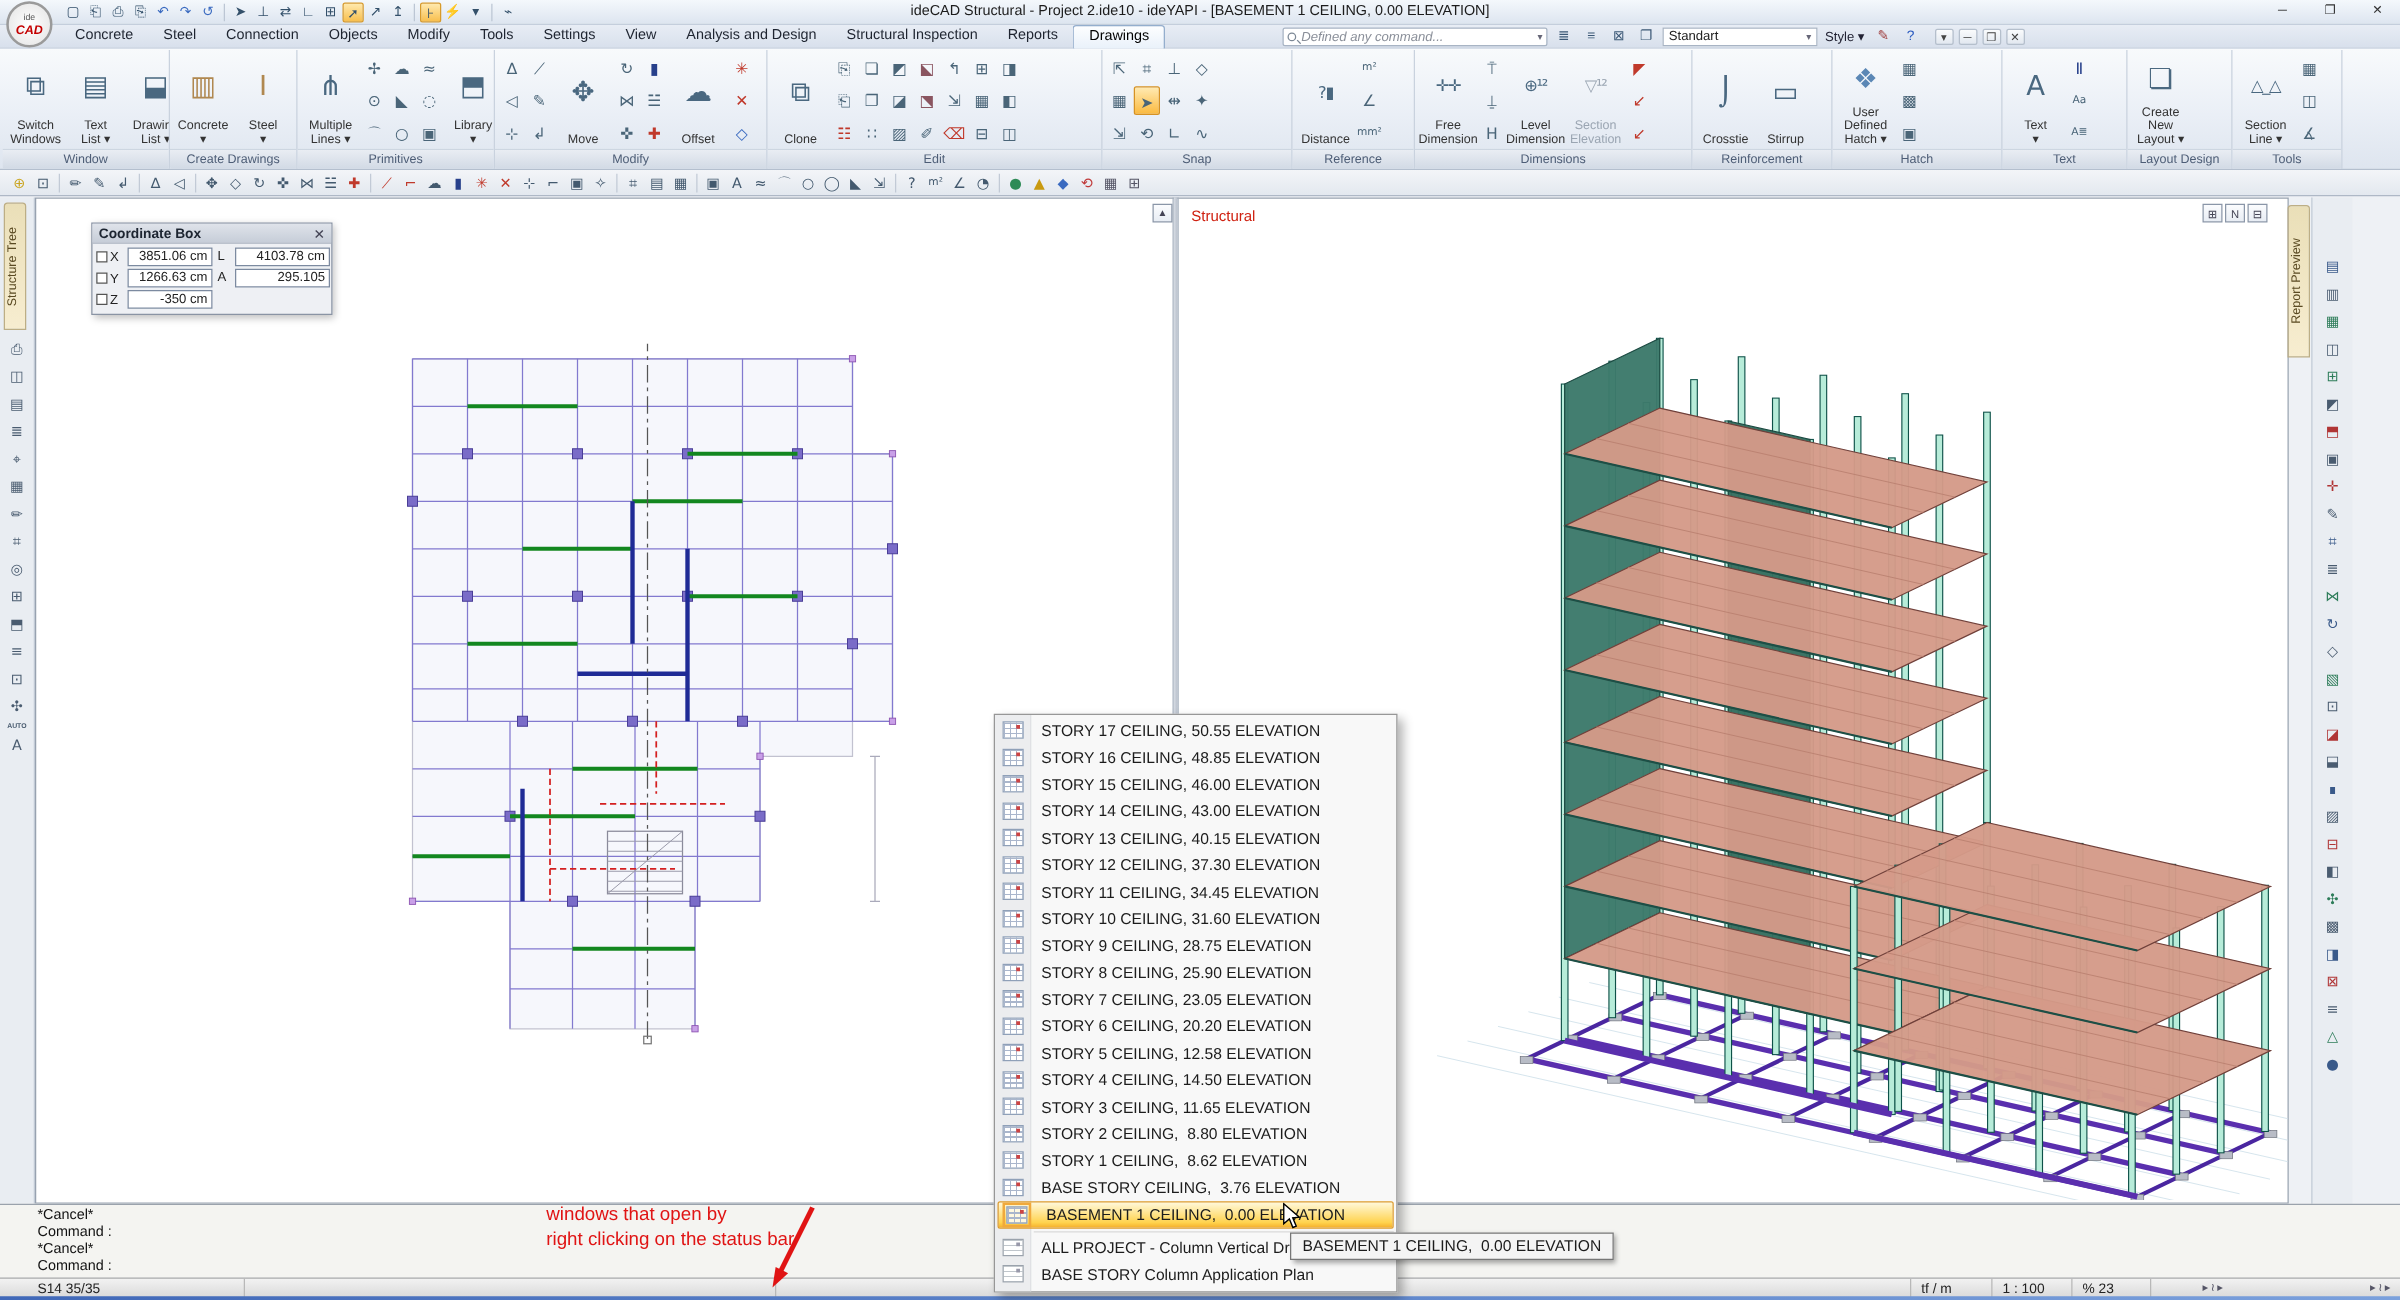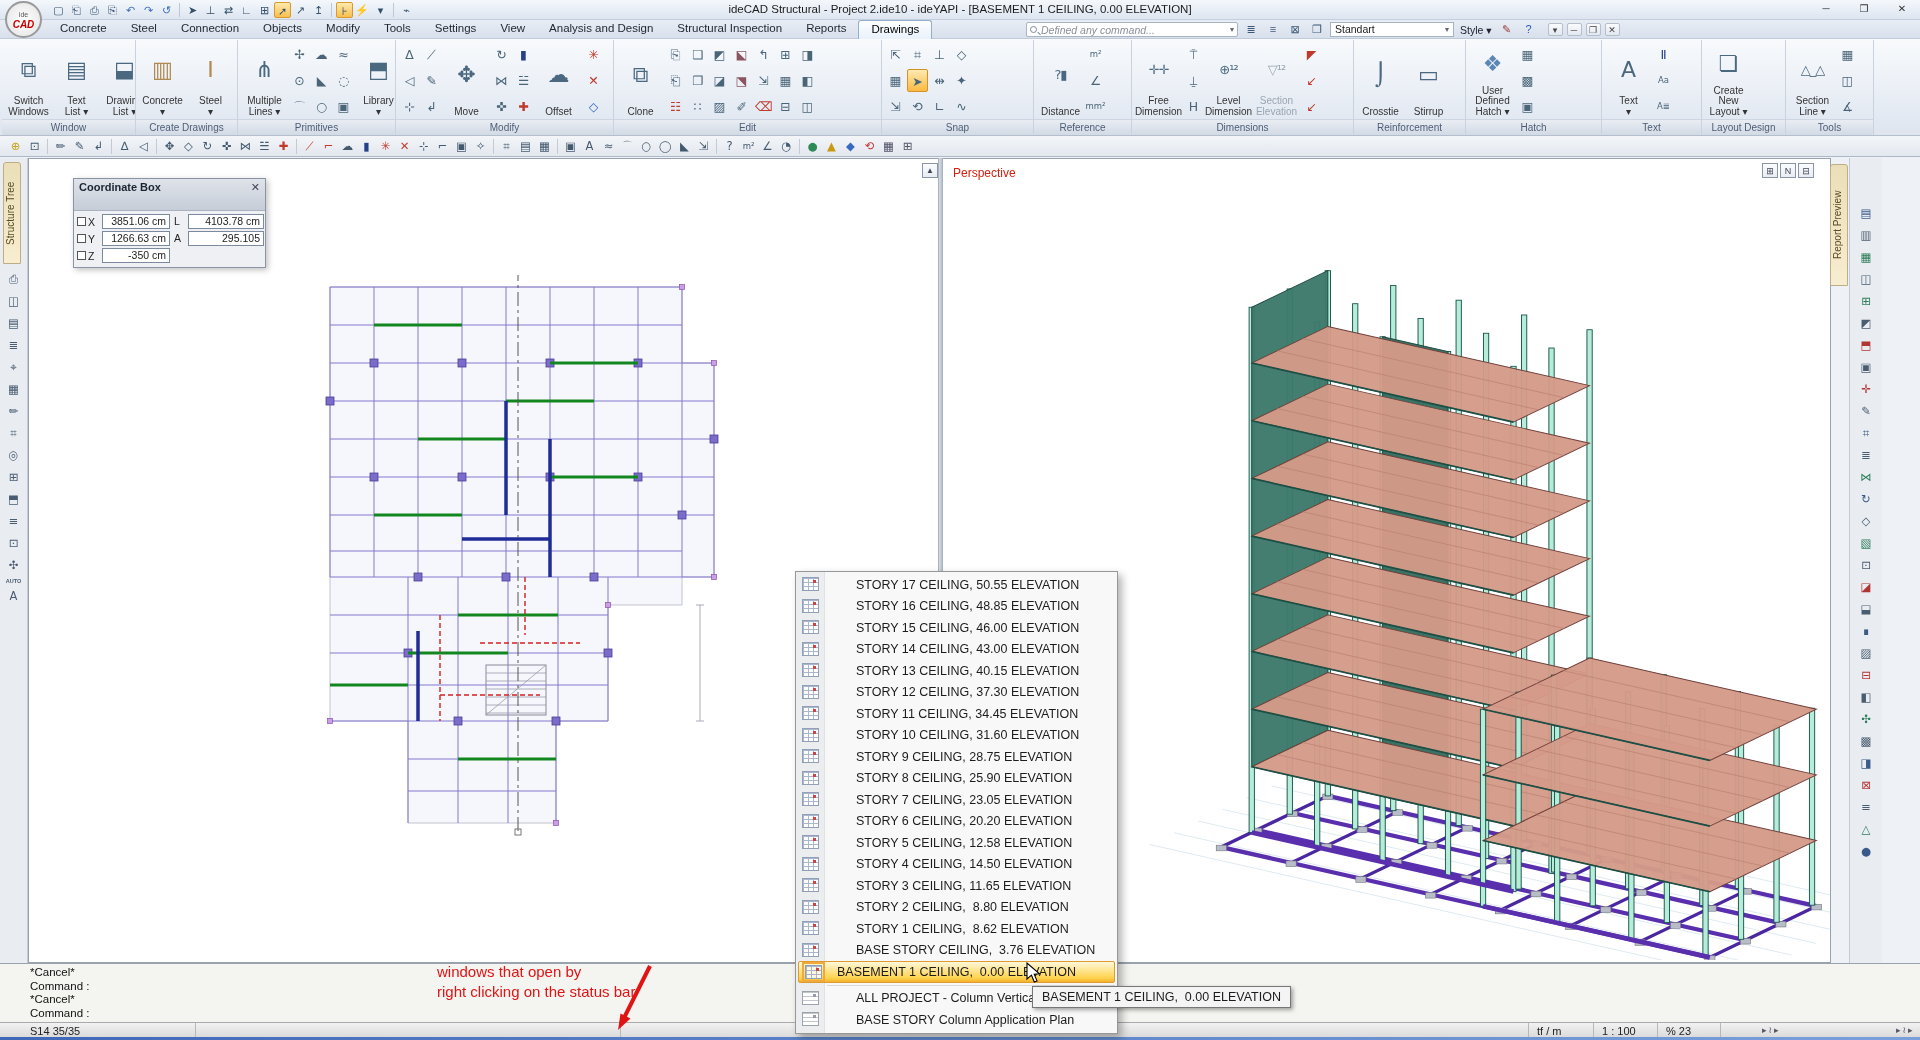--- a/index.html
+++ b/index.html
@@ -59,32 +59,32 @@
   .sideic .txt{font-size:5.5px;font-weight:bold;color:#4a5c70}
   
   .canvas{position:absolute;left:28px;top:158px;width:1803px;height:805px;background:#fff;border:1px solid #98a2b0}
   .split{position:absolute;left:938px;top:158px;width:5px;height:805px;background:linear-gradient(90deg,#d8dde4,#b8c0cc);border-left:1px solid #a8b2c0;border-right:1px solid #a8b2c0}
   .persp{position:absolute;left:953px;top:166px;font-size:12px;color:#cf2010;z-index:5}
   .collapsebtn{position:absolute;left:922px;top:163px;width:16px;height:15px;border:1px solid #8a96a8;background:linear-gradient(#fbfcfe,#e8edf4);font-size:8px;text-align:center;line-height:14px;color:#445;z-index:5}
   .vcube{position:absolute;left:1762px;top:163px;display:flex;gap:2px;z-index:5}
   .vcube div{width:16px;height:15px;border:1px solid #8a96a8;background:linear-gradient(#fbfcfe,#e8edf4);font-size:9px;text-align:center;line-height:14px;color:#445}
   
   .coordbox{position:absolute;left:73px;top:178px;width:193px;z-index:40;border:1px solid #8a94a4;background:#eef0f4;box-shadow:2px 2px 6px rgba(0,0,0,.25)}
-  .cb-title{height:32px;background:linear-gradient(#dfe3ea,#c6cdd8);border-bottom:1px solid #aab2c0;font-size:11px;font-weight:bold;color:#1c2430;padding:2px 5px;display:flex;justify-content:space-between}
+  .cb-title{height:16px;background:linear-gradient(#dfe3ea,#c6cdd8);border-bottom:1px solid #aab2c0;font-size:11px;font-weight:bold;color:#1c2430;padding:2px 5px;display:flex;justify-content:space-between}
   .cb-x{font-weight:normal;color:#445;font-size:11px}
   .cb-grid{display:grid;grid-template-columns:24px 68px 16px 76px;gap:2px 1px;padding:3px 3px 4px}
   .cb-lab{display:flex;align-items:center;gap:2px;font-size:10.5px;color:#222}
   .cb-chk{width:9px;height:9px;border:1px solid #555;background:#fff;flex:none}
   .cb-val{height:15px;background:#fff;border:1px solid #7c8aa0;font-size:10.5px;line-height:13px;text-align:right;padding:0 3px;white-space:pre}
   .cb-l{font-size:10.5px;text-align:left;padding-left:3px;line-height:15px}
   
   .ctxmenu{position:absolute;left:795px;top:571px;width:323px;z-index:100;background:#f8f8f8;border:1px solid #979797;box-shadow:4px 4px 8px rgba(0,0,0,.3);padding:2px 0}
   .gutter{position:absolute;left:0;top:0;bottom:0;width:29px;background:#ecedef;border-right:1px solid #e0e1e4}
   .mi{position:relative;height:21.5px;display:flex;align-items:center;z-index:2}
-  .mi .lbl{margin-left:60px;font-size:12.5px;color:#1c1c1c;white-space:pre}
+  .mi .lbl{margin-left:37px;font-size:12.5px;color:#1c1c1c;white-space:pre}
   .micon{position:absolute;left:6px;top:3px;width:17px;height:14px;background:#fff;border:1px solid #8fa0b8;
     background-image:repeating-linear-gradient(90deg,#aab6cc 0 1px,transparent 1px 5px),repeating-linear-gradient(#aab6cc 0 1px,transparent 1px 4px)}
   .micon::after{content:"";position:absolute;right:2px;top:2px;width:3px;height:3px;background:#c44}
   .micon.sheet{border-color:#9aa2ac;background-image:repeating-linear-gradient(#c0c6cc 0 1px,transparent 1px 4px)}
   .micon.sheet::after{background:#99a}
   .mi.hl{background:linear-gradient(#fff8da,#ffd threshold,#ffd34e 80%,#f5b02c);background:linear-gradient(#fff8da,#ffd34e 80%,#f5b02c);border:1px solid #dd9c2d;border-radius:2px;margin:0 2px}
   .mi.hl .lbl{margin-left:38px}
   .mi.hl .micon{outline:2px solid #f0a93c;outline-offset:1px;background-color:#fff8e0}
   .msep{height:1px;background:#d9d9d9;margin:2px 2px 2px 31px;position:relative;z-index:2}
   
@@ -752,21 +752,21 @@
     <line x1="348" y1="607.6" x2="571.5999999999999" y2="662.2" stroke="#1c4f46" stroke-width="1.8"></line>
     <polygon points="453,483 676.5999999999999,537.6 571.5999999999999,592.2 348,537.6" fill="#d49a88" stroke="#70403a" stroke-width="1" fill-opacity="0.96"></polygon>
     <line x1="427" y1="496.52" x2="650.5999999999999" y2="551.12" stroke="#b97f6f" stroke-width="0.7"></line>
     <line x1="400.5" y1="510.3" x2="624.0999999999999" y2="564.9" stroke="#b97f6f" stroke-width="0.7"></line>
     <line x1="374" y1="524.08" x2="597.5999999999999" y2="578.6800000000001" stroke="#b97f6f" stroke-width="0.7"></line>
     <line x1="348" y1="537.6" x2="571.5999999999999" y2="592.2" stroke="#1c4f46" stroke-width="1.8"></line>
     <line x1="120" y1="669" x2="378" y2="732" stroke="#5a2fae" stroke-width="5"></line>
     <line x1="348" y1="747.6" x2="571.5999999999999" y2="802.2" stroke="#5a2fae" stroke-width="5"></line>
   </svg>
 
-<div class="persp">Perspective</div>
+<div class="persp">Structural</div>
 <div class="collapsebtn">▲</div>
 <div class="vcube" id="vcube">
     <div>⊞</div>
     <div>N</div>
     <div>⊟</div>
   </div>
 
 <div class="lstrip">
   <div class="sideic" id="lefticons" style="margin-top:112px">
       <div class="ic">⎙</div>

